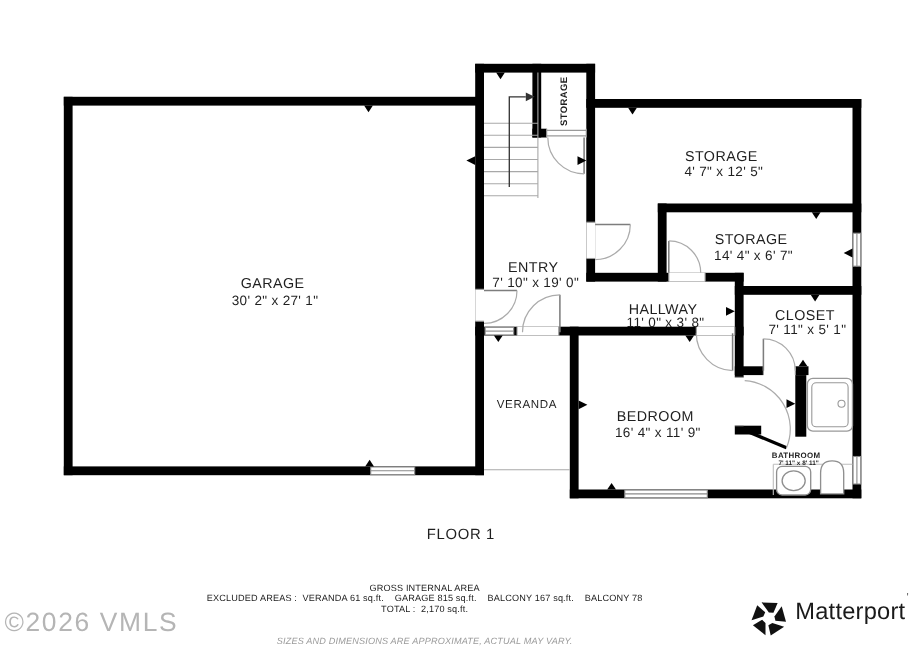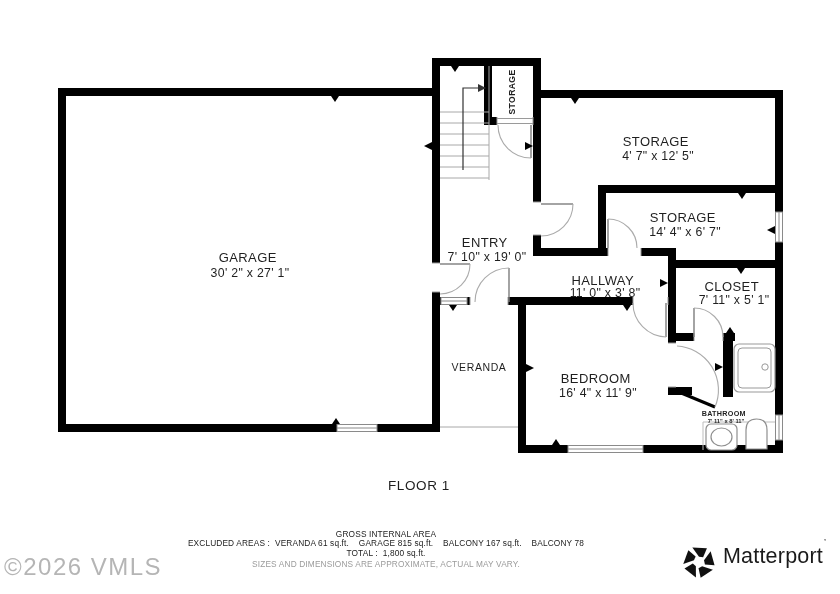--- a/index.html
+++ b/index.html
@@ -24,21 +24,21 @@
   .leaf{stroke:#7d7d7d;stroke-width:1.4;}
   .arc{stroke:#ababab;stroke-width:1.1;fill:none;}
   .thin{stroke:#a8a8a8;stroke-width:1;}
   .fixture{fill:#fff;stroke:#8f8f8f;stroke-width:1.2;}
   .fixline{stroke:#bdbdbd;stroke-width:1;}
   .tick{fill:#000;}
 
   .footer{position:absolute;top:530px;left:0;width:772px;text-align:center;
           font-size:8.3px;line-height:9.4px;color:#1c1c1c;letter-spacing:.15px;}
   .footer div{white-space:pre;}
-  .footer .disclaimer{color:#9b9b9b;margin-top:2px;}
+  .footer .disclaimer{color:#9b9b9b;margin-top:20px;font-style:italic;}
 
   .watermark{position:absolute;left:4px;top:553px;font-size:24px;color:#b5b5b5;
              letter-spacing:1.5px;}
 
   .brand{position:absolute;left:681px;top:544px;display:flex;align-items:flex-start;}
   .brand-text{font-size:21.5px;color:#1a1a1a;letter-spacing:.2px;margin-left:6px;}
   .brand-tm{font-size:9px;color:#1a1a1a;position:relative;top:-7px;margin-left:1px;}
 </style>
 </head>
 <body>
@@ -211,21 +211,21 @@
         <tspan class="room-tiny-dims" x="726" y="423">7' 11" x 8' 11"</tspan>
       </text>
       <text class="room-small" x="479" y="371">VERANDA</text>
       <text class="floor-title" x="419" y="490">FLOOR 1</text>
     </g>
   </svg>
 
   <div class="footer">
     <div>GROSS INTERNAL AREA</div>
     <div>EXCLUDED AREAS :  VERANDA 61 sq.ft.    GARAGE 815 sq.ft.    BALCONY 167 sq.ft.    BALCONY 78</div>
-    <div>TOTAL :  1,800 sq.ft.</div>
+    <div>TOTAL :  2,170 sq.ft.</div>
     <div class="disclaimer">SIZES AND DIMENSIONS ARE APPROXIMATE, ACTUAL MAY VARY.</div>
   </div>
 
   <div class="watermark">©2026 VMLS</div>
 
   <div class="brand">
     <svg width="36" height="36" viewBox="0 0 34 34">
       <g fill="#111">
         <polygon points="17,12 10.7,3.4 24.5,4 20.9,12.4" transform="rotate(0 17 17)"></polygon>
         <polygon points="17,12 10.7,3.4 24.5,4 20.9,12.4" transform="rotate(72 17 17)"></polygon>

